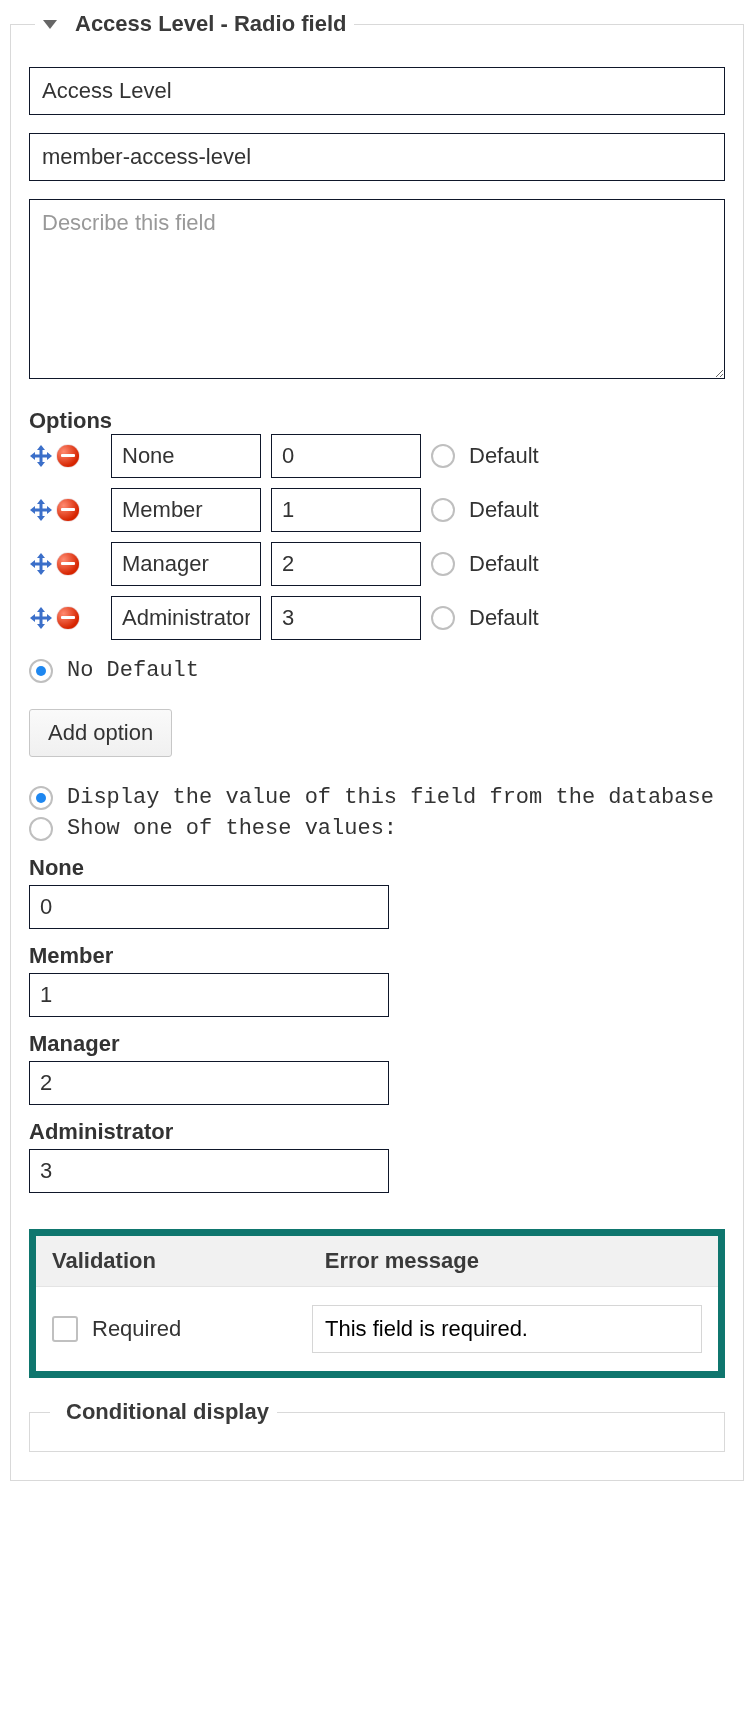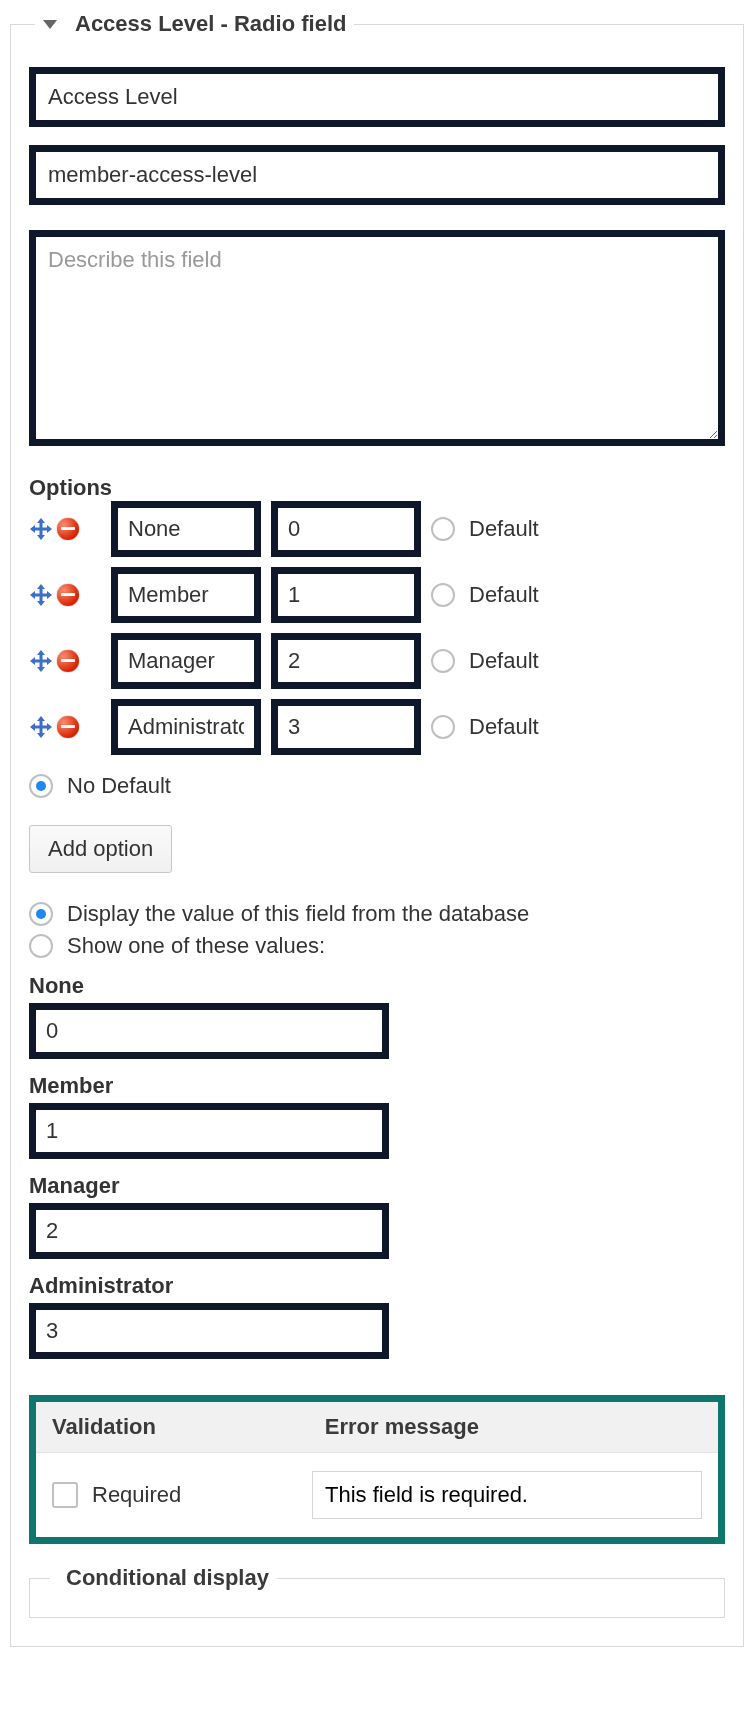--- a/index.html
+++ b/index.html
@@ -32,31 +32,30 @@
 }
 .legend .triangle-down {
   display: inline-block;
   width: 0; height: 0;
   border-left: 7px solid transparent;
   border-right: 7px solid transparent;
   border-top: 9px solid #666;
 }
 .text-input, .textarea, .small-input {
   width: 100%;
-  border: 7px solid #0f172a;
+  border: 1px solid #0f172a;
   background: #fff;
   font-size: 22px;
   padding: 10px 12px;
   color: #333;
   font-family: inherit;
 }
 .textarea {
-  height: 216px;
+  height: 180px;
   resize: both;
-  margin-top: 7px;
 }
 .row-gap { margin-top: 18px; }
 .section-label {
   font-weight: 700;
   font-size: 22px;
   margin-top: 24px;
   margin-bottom: 0;
   color: #333;
 }
 .options-header {
@@ -120,20 +119,21 @@
   width: 10px; height: 10px;
   background: #1e87f0;
   border-radius: 50%;
 }
 .radio-label { font-size: 22px; color: #333; }
 .inline-row {
   display: flex;
   align-items: center;
   gap: 14px;
   margin-top: 12px;
+  font-family: Liberation Mono, monospace;
 }
 .btn {
   border: 1px solid #c7c7c7;
   background: linear-gradient(#fafafa, #f0f0f0);
   padding: 10px 18px;
   font-size: 22px;
   color: #333;
   cursor: pointer;
   border-radius: 3px;
   font-family: inherit;

